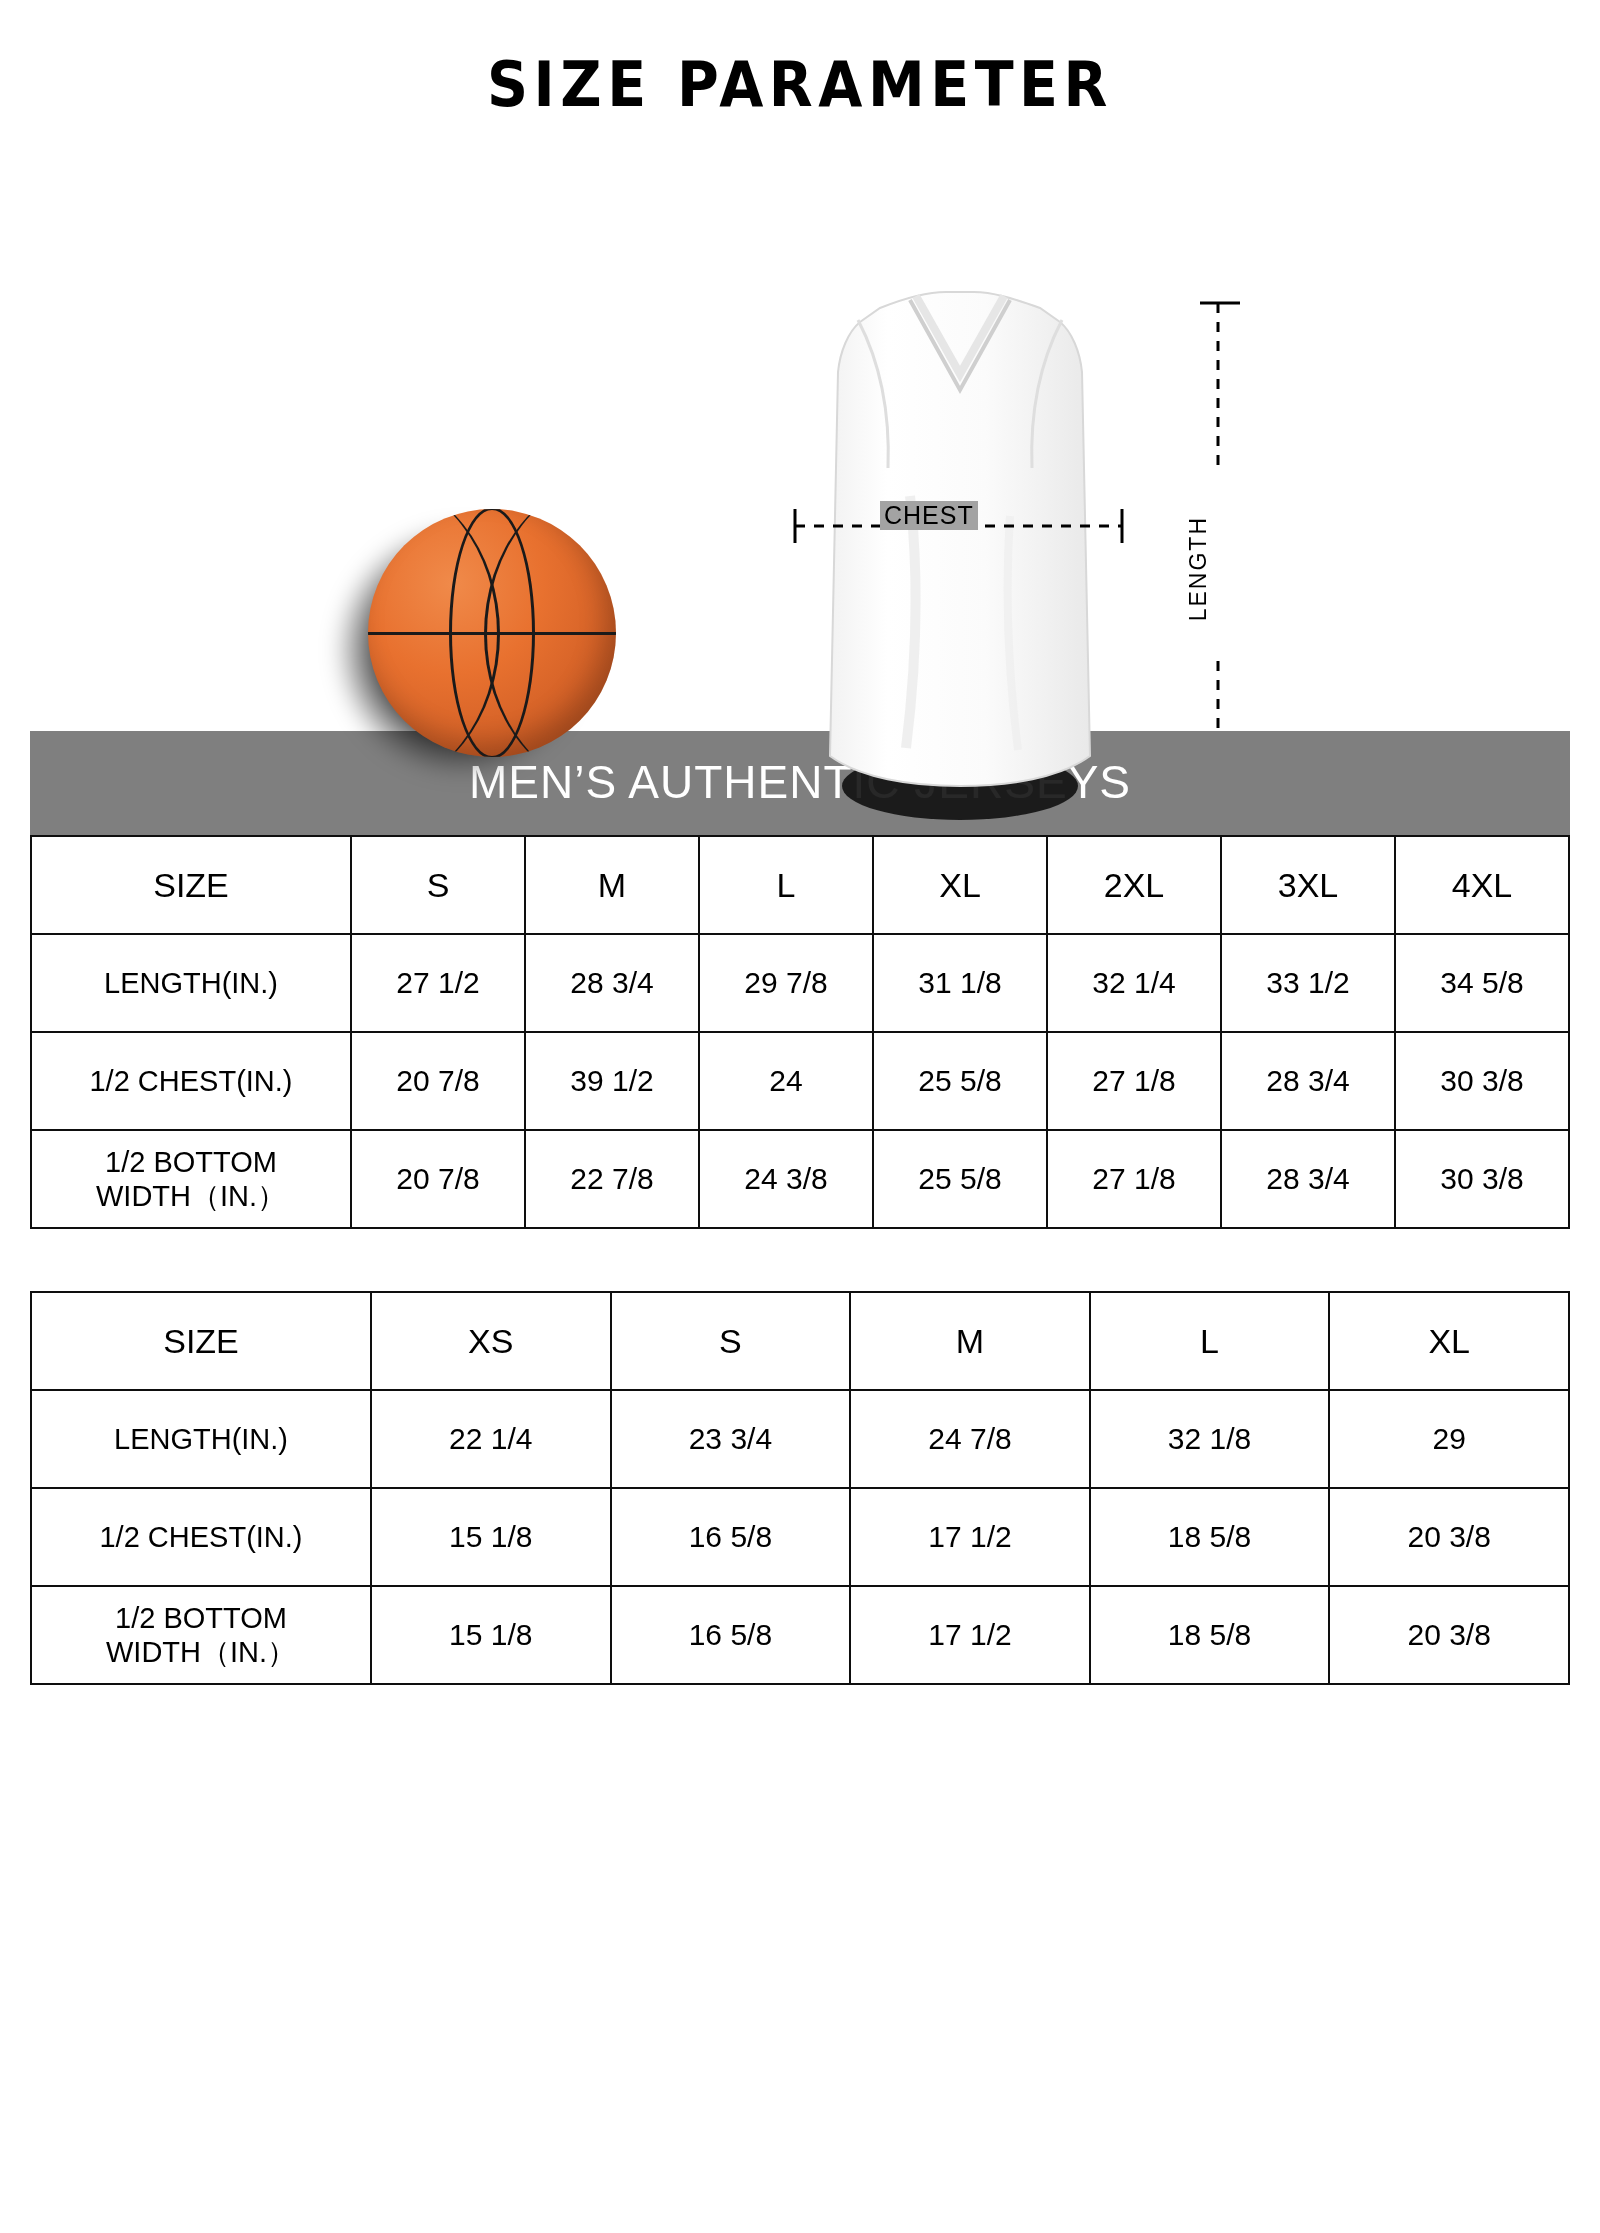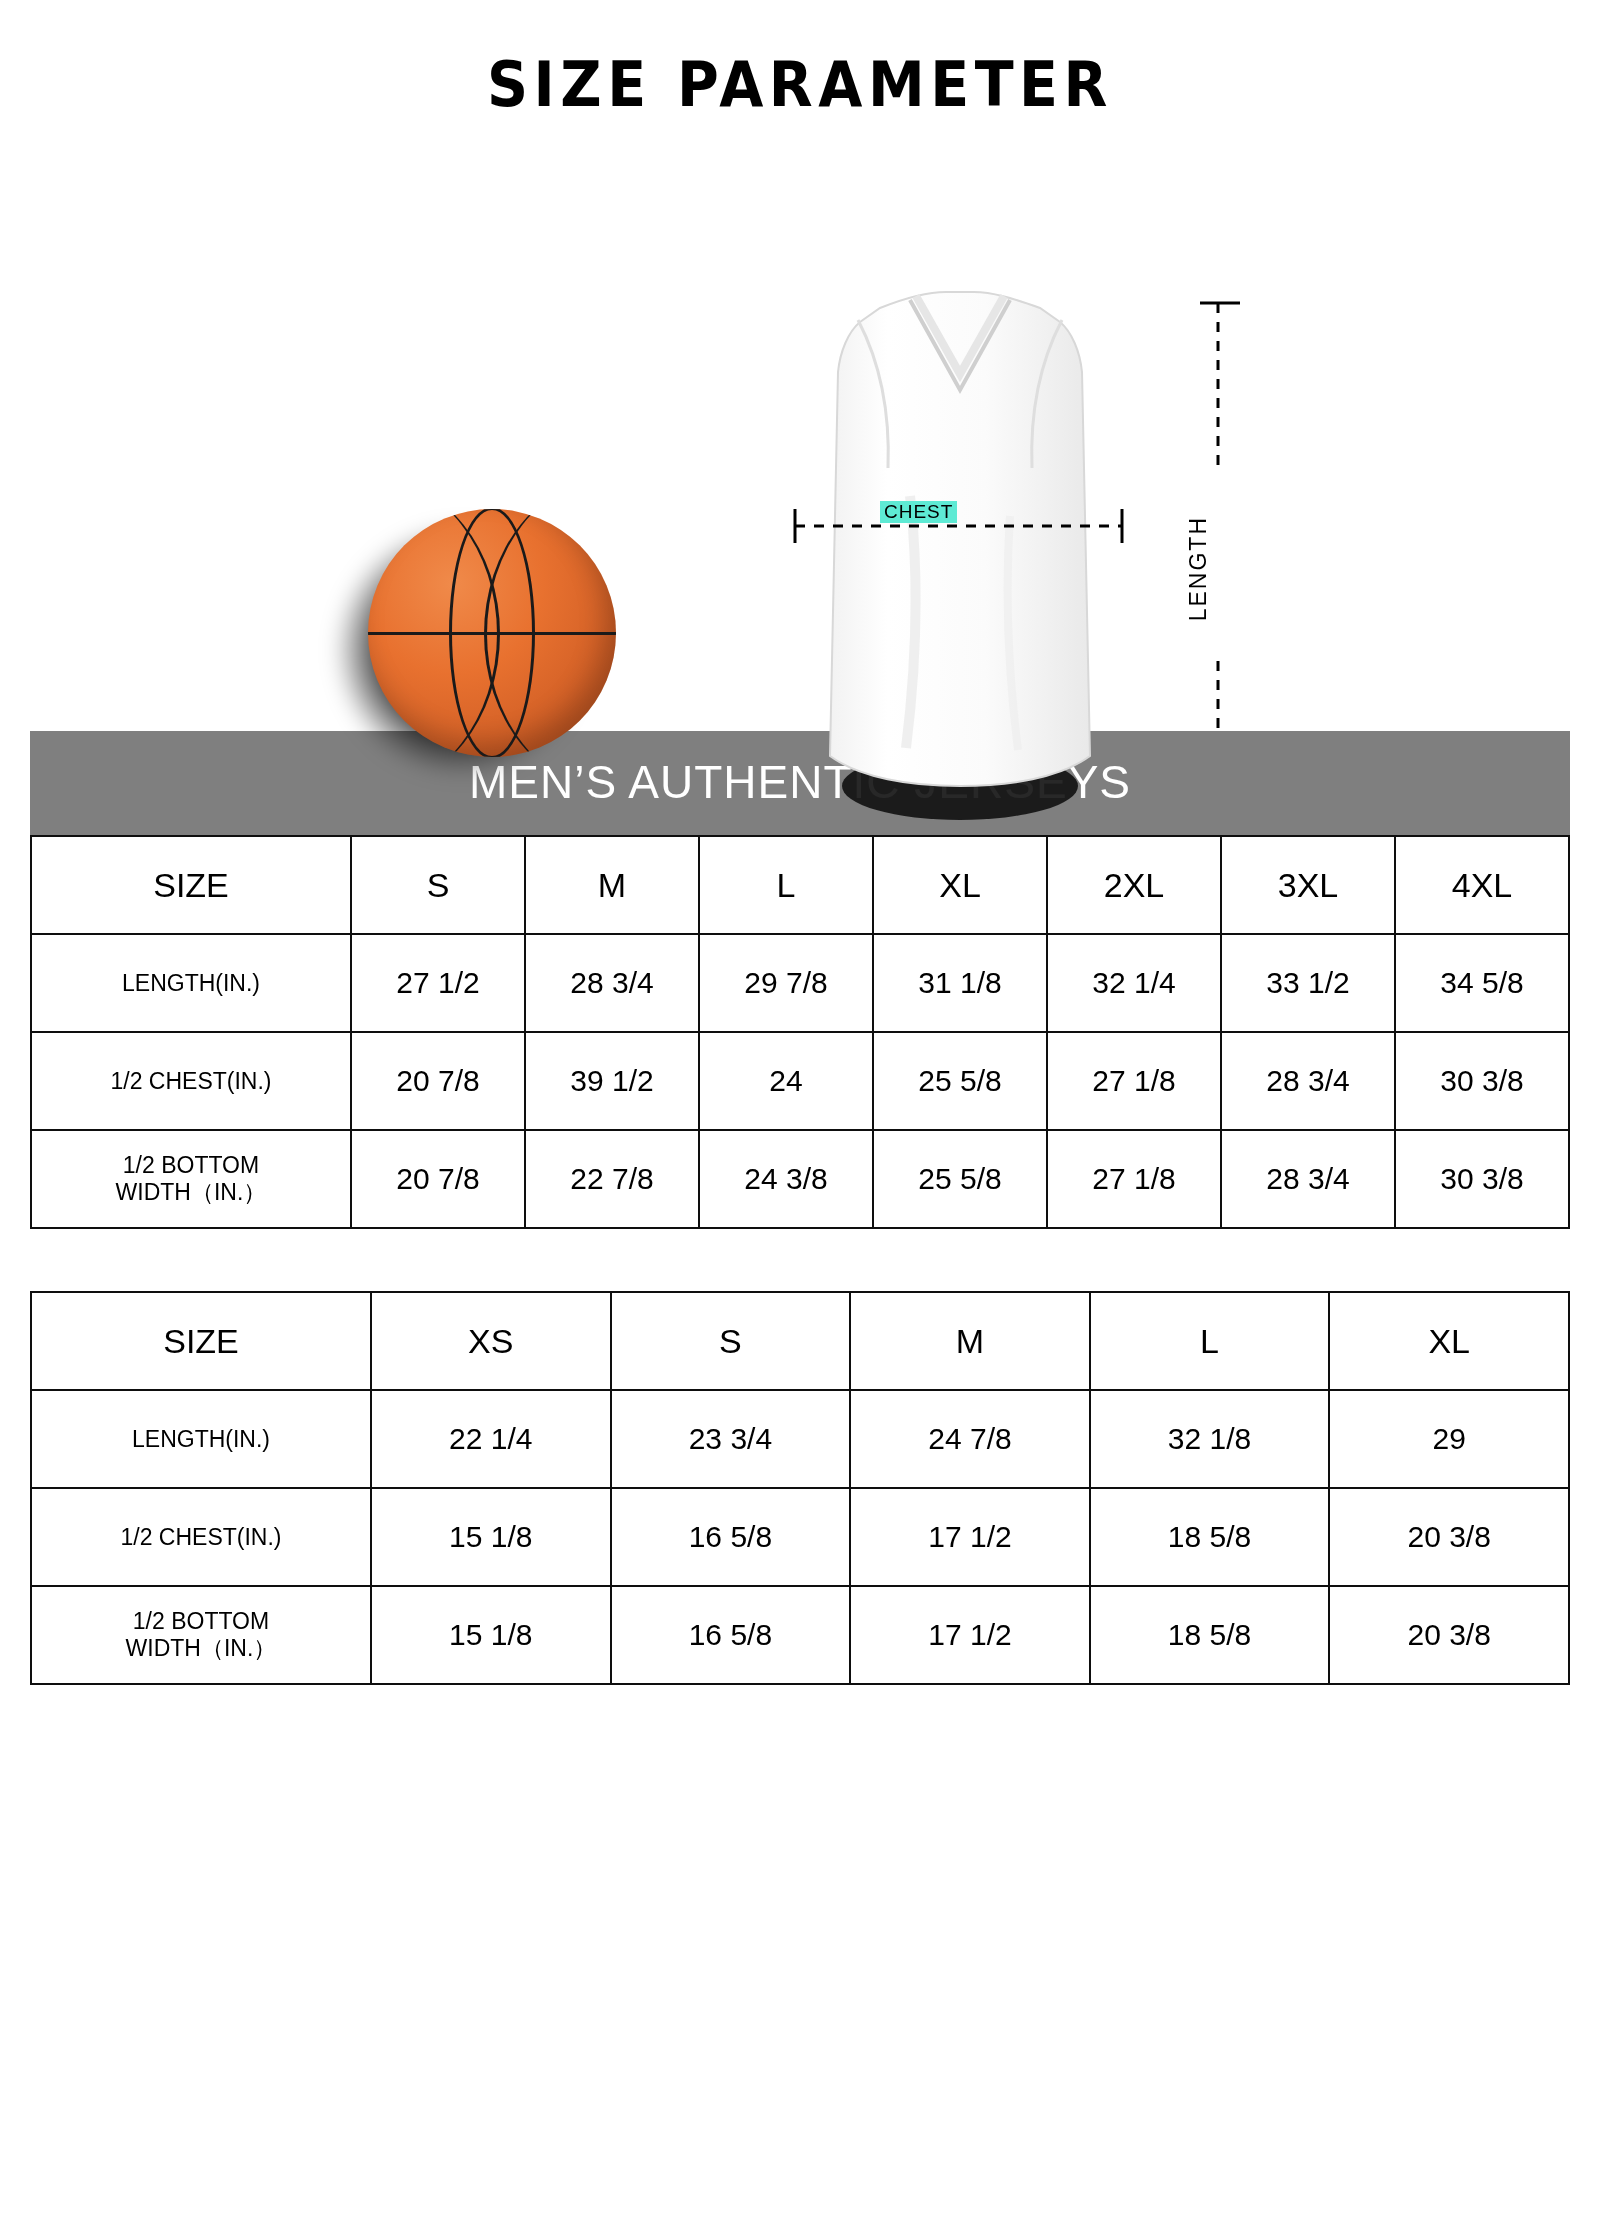--- a/index.html
+++ b/index.html
@@ -117,23 +117,23 @@
     width: 400px;
     height: 560px;
   }
   .jersey-svg { display: block; }
 
   
   .chest-label {
     position: absolute;
     left: 880px;
     top: 380px;
-    font-size: 19px;
+    font-size: 25px;
     letter-spacing: 1px;
-    background: #5eead4;
+    background: #a3a3a3;
     padding: 0 4px;
     font-family: "Liberation Sans", sans-serif;
   }
   .length-label {
     position: absolute;
     left: 1185px;
     top: 395px;
     font-size: 23px;
     letter-spacing: 2px;
     writing-mode: vertical-rl;
@@ -162,21 +162,21 @@
   table td {
     border: 2px solid #0e0e0e;
     text-align: center;
     font-size: 30px;
     height: 96px;
     font-family: "Liberation Sans", sans-serif;
     padding: 0 4px;
     margin-top: 24px;
   }
   table tr td:first-child {
-    font-size: 23px;
+    font-size: 29px;
   }
   .men-table td:first-child { width: 310px; }
   .men-table td.hdr { font-size: 34px; }
   .boy-table td:first-child { width: 330px; }
   .boy-table td.hdr { font-size: 34px; }
   .two-line { line-height: 1.18; }
   .gap { height: 62px; }
   .bottom-gap { height: 60px; }
 </style>
 </head>

